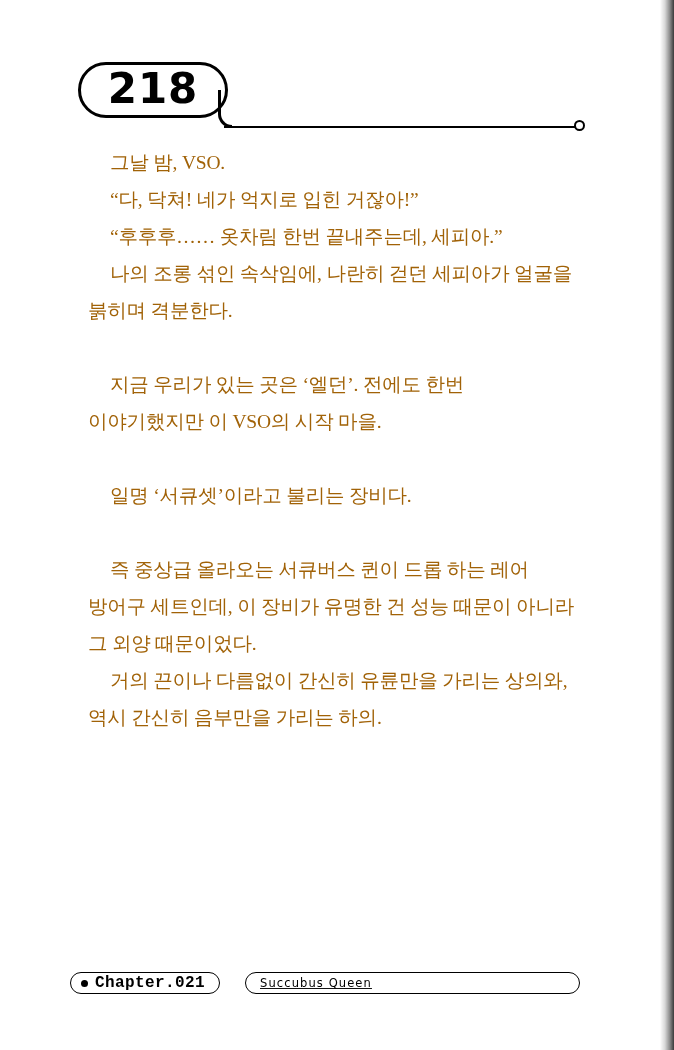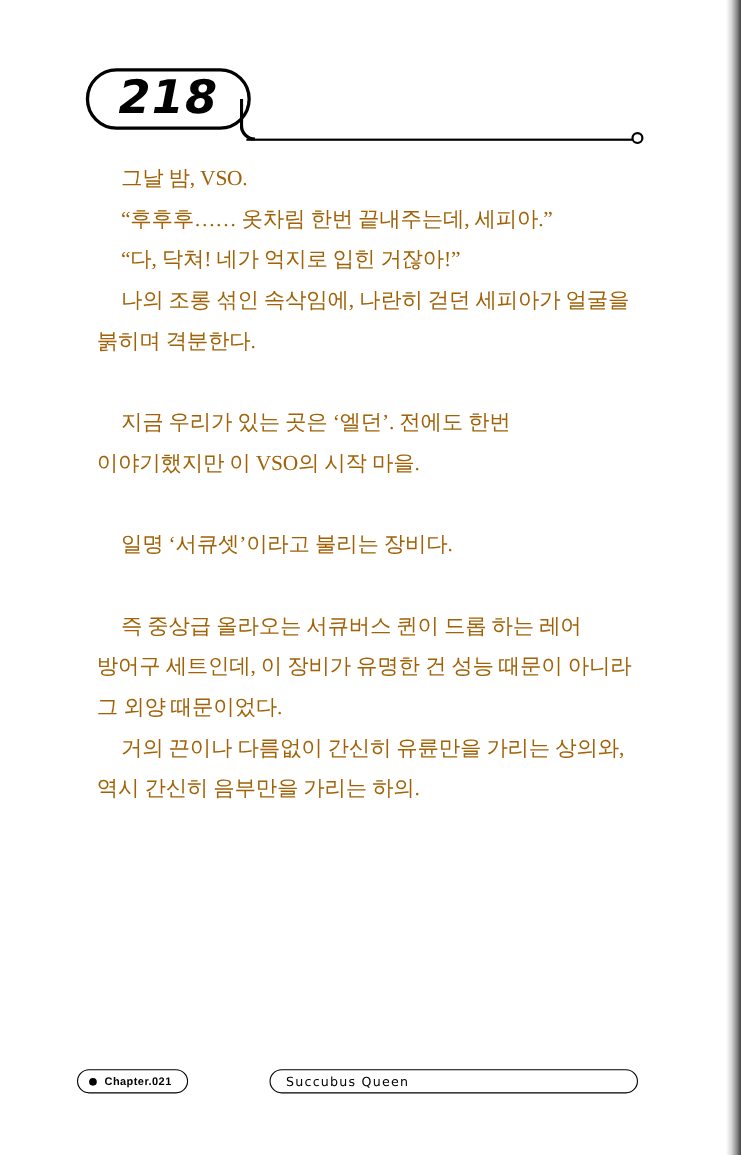--- a/index.html
+++ b/index.html
@@ -56,21 +56,20 @@
   .chapter-number {
     position: absolute;
     left: 0;
     top: 0;
     width: 150px;
     height: 56px;
     line-height: 54px;
     text-align: center;
     font-family: "DejaVu Sans", sans-serif;
     font-weight: 700;
-    font-style: italic;
     font-size: 42px;
     letter-spacing: 1px;
     color: #000;
   }
   .header-rule {
     position: absolute;
     left: 146px;
     top: 64px;
     width: 355px;
     height: 2px;
@@ -142,39 +141,40 @@
     gap: 7px;
   }
   .footer-bullet {
     width: 7px;
     height: 7px;
     border-radius: 50%;
     background: #000;
     display: inline-block;
   }
   .footer-chapter-label {
-    font-family: Liberation Sans, sans-serif;
+    font-family: Liberation Mono, monospace;
     font-weight: 700;
-    font-size: 10px;
+    font-size: 16px;
     letter-spacing: 0.4px;
     color: #000;
     white-space: nowrap;
   }
   .footer-title {
     position: absolute;
     left: 175px;
     top: 0;
     width: 335px;
     height: 22px;
     border: 1.5px solid #000;
     border-radius: 11px;
     background: #fff;
     box-sizing: border-box;
     display: flex;
     align-items: center;
+    text-decoration: underline;
   }
   .footer-title-label {
     font-family: "DejaVu Sans", sans-serif;
     font-size: 11.5px;
     letter-spacing: 1.1px;
     color: #000;
     padding-left: 14px;
     white-space: nowrap;
   }
 </style>
@@ -186,22 +186,22 @@
   <div class="chapter-header">
     <div class="chapter-number-box"></div>
     <div class="chapter-number">218</div>
     <div class="header-rule-curve"></div>
     <div class="header-rule"></div>
     <div class="header-dot"></div>
   </div>
 
   <div class="body-text">
     <p class="para">그날 밤, VSO.</p>
+    <p class="para">“다, 닥쳐! 네가 억지로 입힌 거잖아!”</p>
     <p class="para">“후후후…… 옷차림 한번 끝내주는데, 세피아.”</p>
-    <p class="para">“다, 닥쳐! 네가 억지로 입힌 거잖아!”</p>
     <p class="para">나의 조롱 섞인 속삭임에, 나란히 걷던 세피아가 얼굴을 붉히며 격분한다.</p>
     <div class="gap"></div>
     <p class="para">지금 우리가 있는 곳은 ‘엘던’. 전에도 한번 이야기했지만 이 VSO의 시작 마을.</p>
     <div class="gap"></div>
     <p class="para">일명 ‘서큐셋’이라고 불리는 장비다.</p>
     <div class="gap"></div>
     <p class="para">즉 중상급 올라오는 서큐버스 퀸이 드롭 하는 레어 방어구 세트인데, 이 장비가 유명한 건 성능 때문이 아니라 그 외양 때문이었다.</p>
     <p class="para">거의 끈이나 다름없이 간신히 유륜만을 가리는 상의와, 역시 간신히 음부만을 가리는 하의.</p>
   </div>
 

